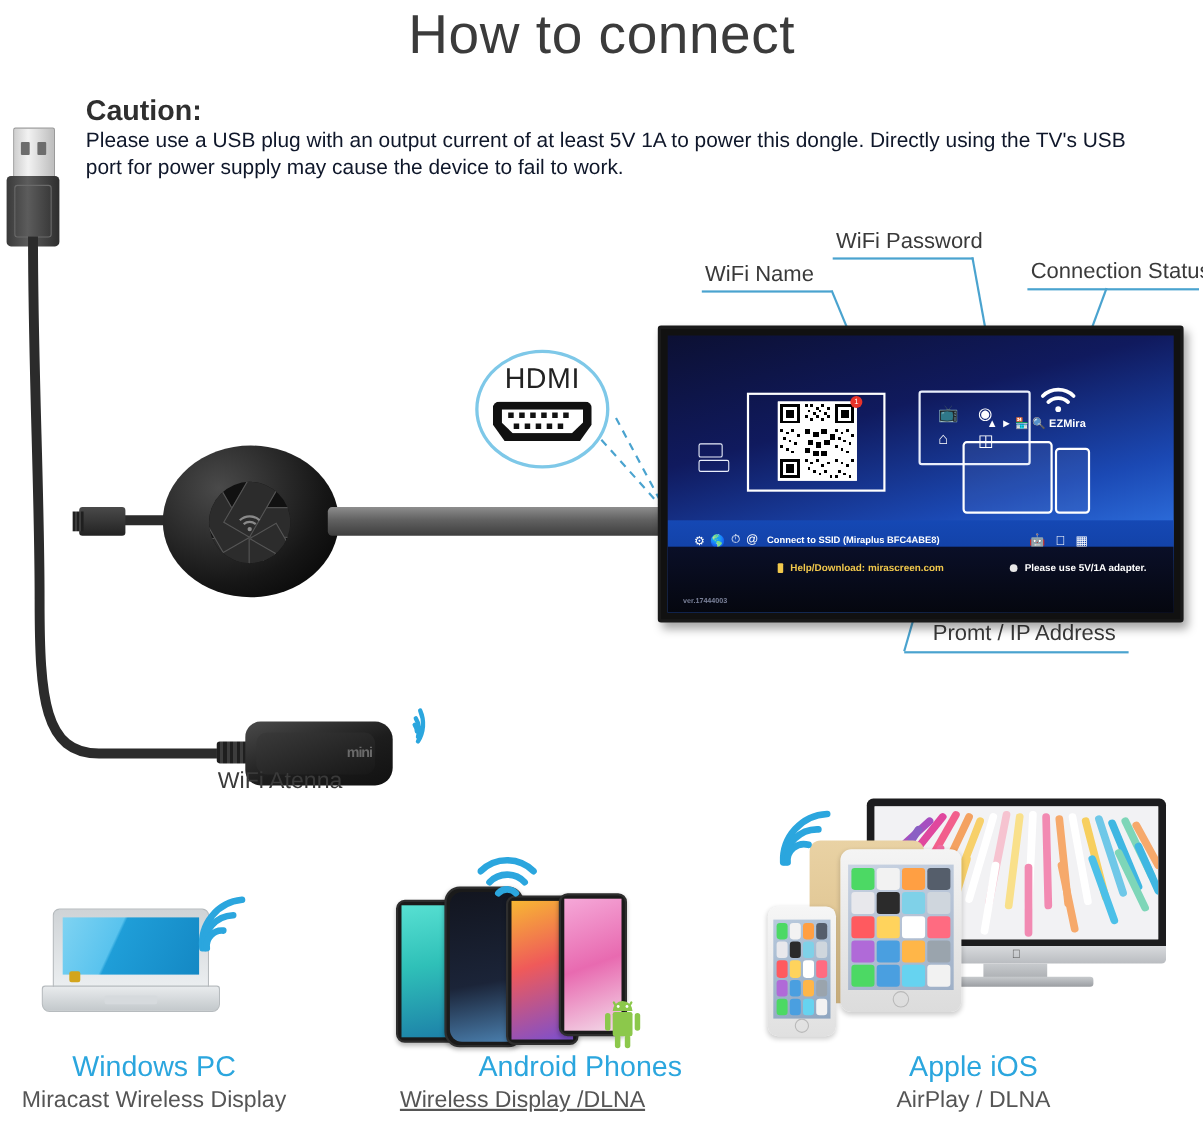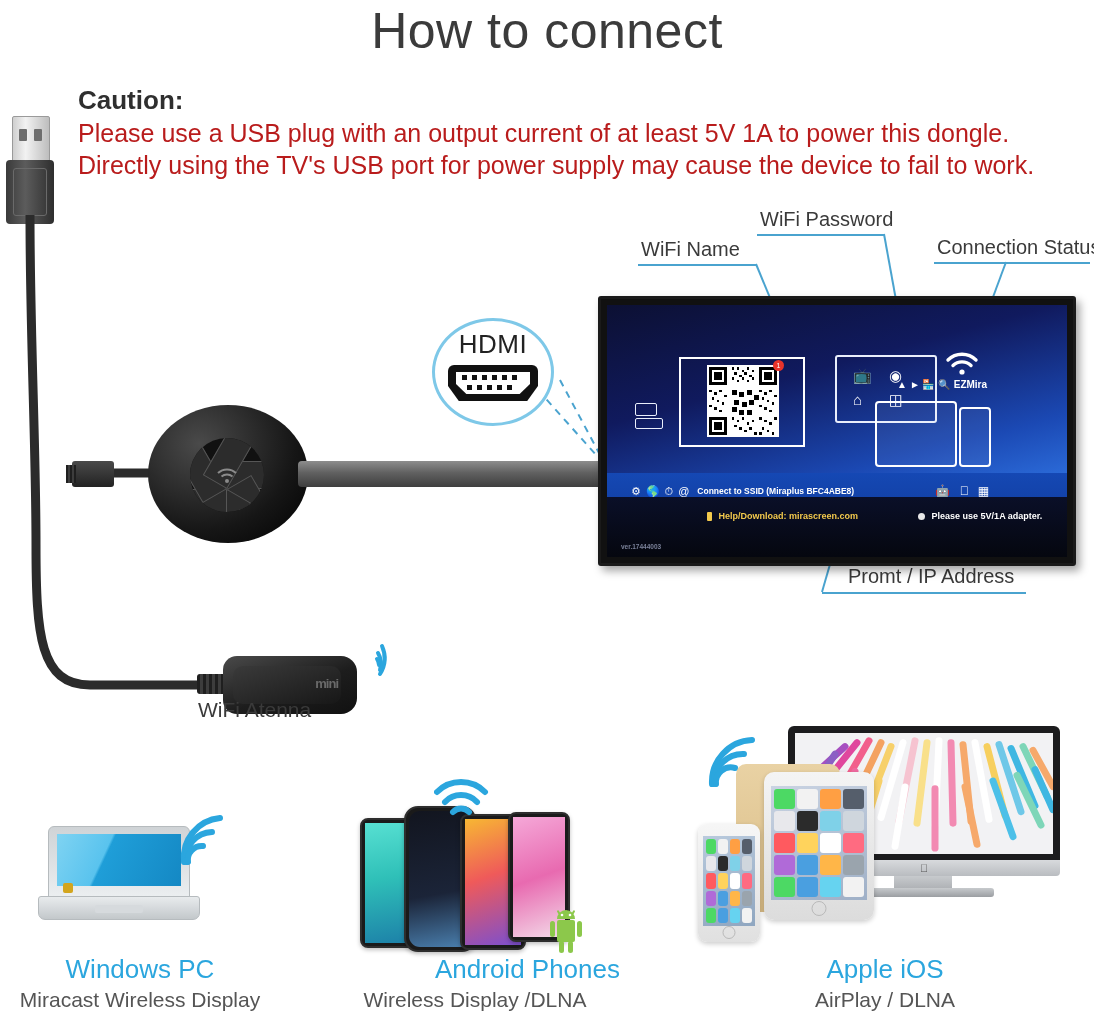--- a/index.html
+++ b/index.html
@@ -7,21 +7,21 @@
        font-family:"Liberation Sans","DejaVu Sans",sans-serif;color:#3a3a3a;}
   .abs{position:absolute;}
 
   
   #page-title{left:0;top:2px;width:1094px;text-align:center;font-size:50px;
     letter-spacing:.5px;color:#3b3b3b;font-weight:400;}
 
   
   #caution{left:78px;top:86px;width:980px;}
   #caution .c-head{font-size:26px;font-weight:bold;color:#2f2f2f;line-height:1.1;}
-  #caution .c-body{font-size:25px;line-height:1.28;color:#b91c1c;margin-top:2px;}
+  #caution .c-body{font-size:19px;line-height:1.28;color:#0f172a;margin-top:2px;}
 
   
   #usb-plug{left:4px;top:116px;width:52px;height:108px;}
   .usb-metal{position:absolute;left:8px;top:0;width:36px;height:48px;
     background:linear-gradient(90deg,#cfcfcf,#f2f2f2 35%,#bdbdbd);
     border:1px solid #9a9a9a;border-radius:2px;}
   .usb-metal .pin{position:absolute;top:12px;width:8px;height:12px;background:#6d6d6d;border-radius:1px;}
   .usb-metal .pin.p1{left:6px;} .usb-metal .pin.p2{left:21px;}
   .usb-body{position:absolute;left:2px;top:44px;width:48px;height:64px;
     background:linear-gradient(90deg,#3a3a3a,#5c5c5c 40%,#2e2e2e);border-radius:4px;}
@@ -480,21 +480,21 @@
     <circle cx="17" cy="7" r="1.3" fill="#fff"></circle>
       <circle cx="25" cy="7" r="1.3" fill="#fff"></circle>
   </svg>
 </div>
 <svg class="abs wifi-arc" style="left:434px;top:778px;" width="56" height="46">
   <path d="M3,14 A34,34 0 0 1 51,14" stroke="#2ba6de" stroke-width="6" fill="none" stroke-linecap="round"></path>
   <path d="M11,24 A22,22 0 0 1 43,24" stroke="#2ba6de" stroke-width="6" fill="none" stroke-linecap="round"></path>
   <path d="M19,34 A11,11 0 0 1 35,34" stroke="#2ba6de" stroke-width="6" fill="none" stroke-linecap="round"></path>
 </svg>
 <div class="abs group-title" style="left:330px;top:954px;width:290px;text-align:right;">Android Phones</div>
-<div class="abs group-sub" style="left:330px;top:988px;width:290px;">Wireless Display /DLNA</div>
+<div class="abs group-sub" style="left:330px;top:988px;width:290px;text-decoration:underline;">Wireless Display /DLNA</div>
 
 <div class="abs" id="apple">
   <div class="imac">
     <div class="imac-bez">
       <div class="imac-scr">
         <svg width="100%" height="100%" viewBox="0 0 258 126" preserveAspectRatio="none">
           <rect width="258" height="126" fill="#f2f2f4"></rect>
           <g stroke-width="7" stroke-linecap="round">
             <path d="M50,14 L10,52" stroke="#a64fc0"></path>
               <path d="M62,8 L24,60" stroke="#d martin"></path>

